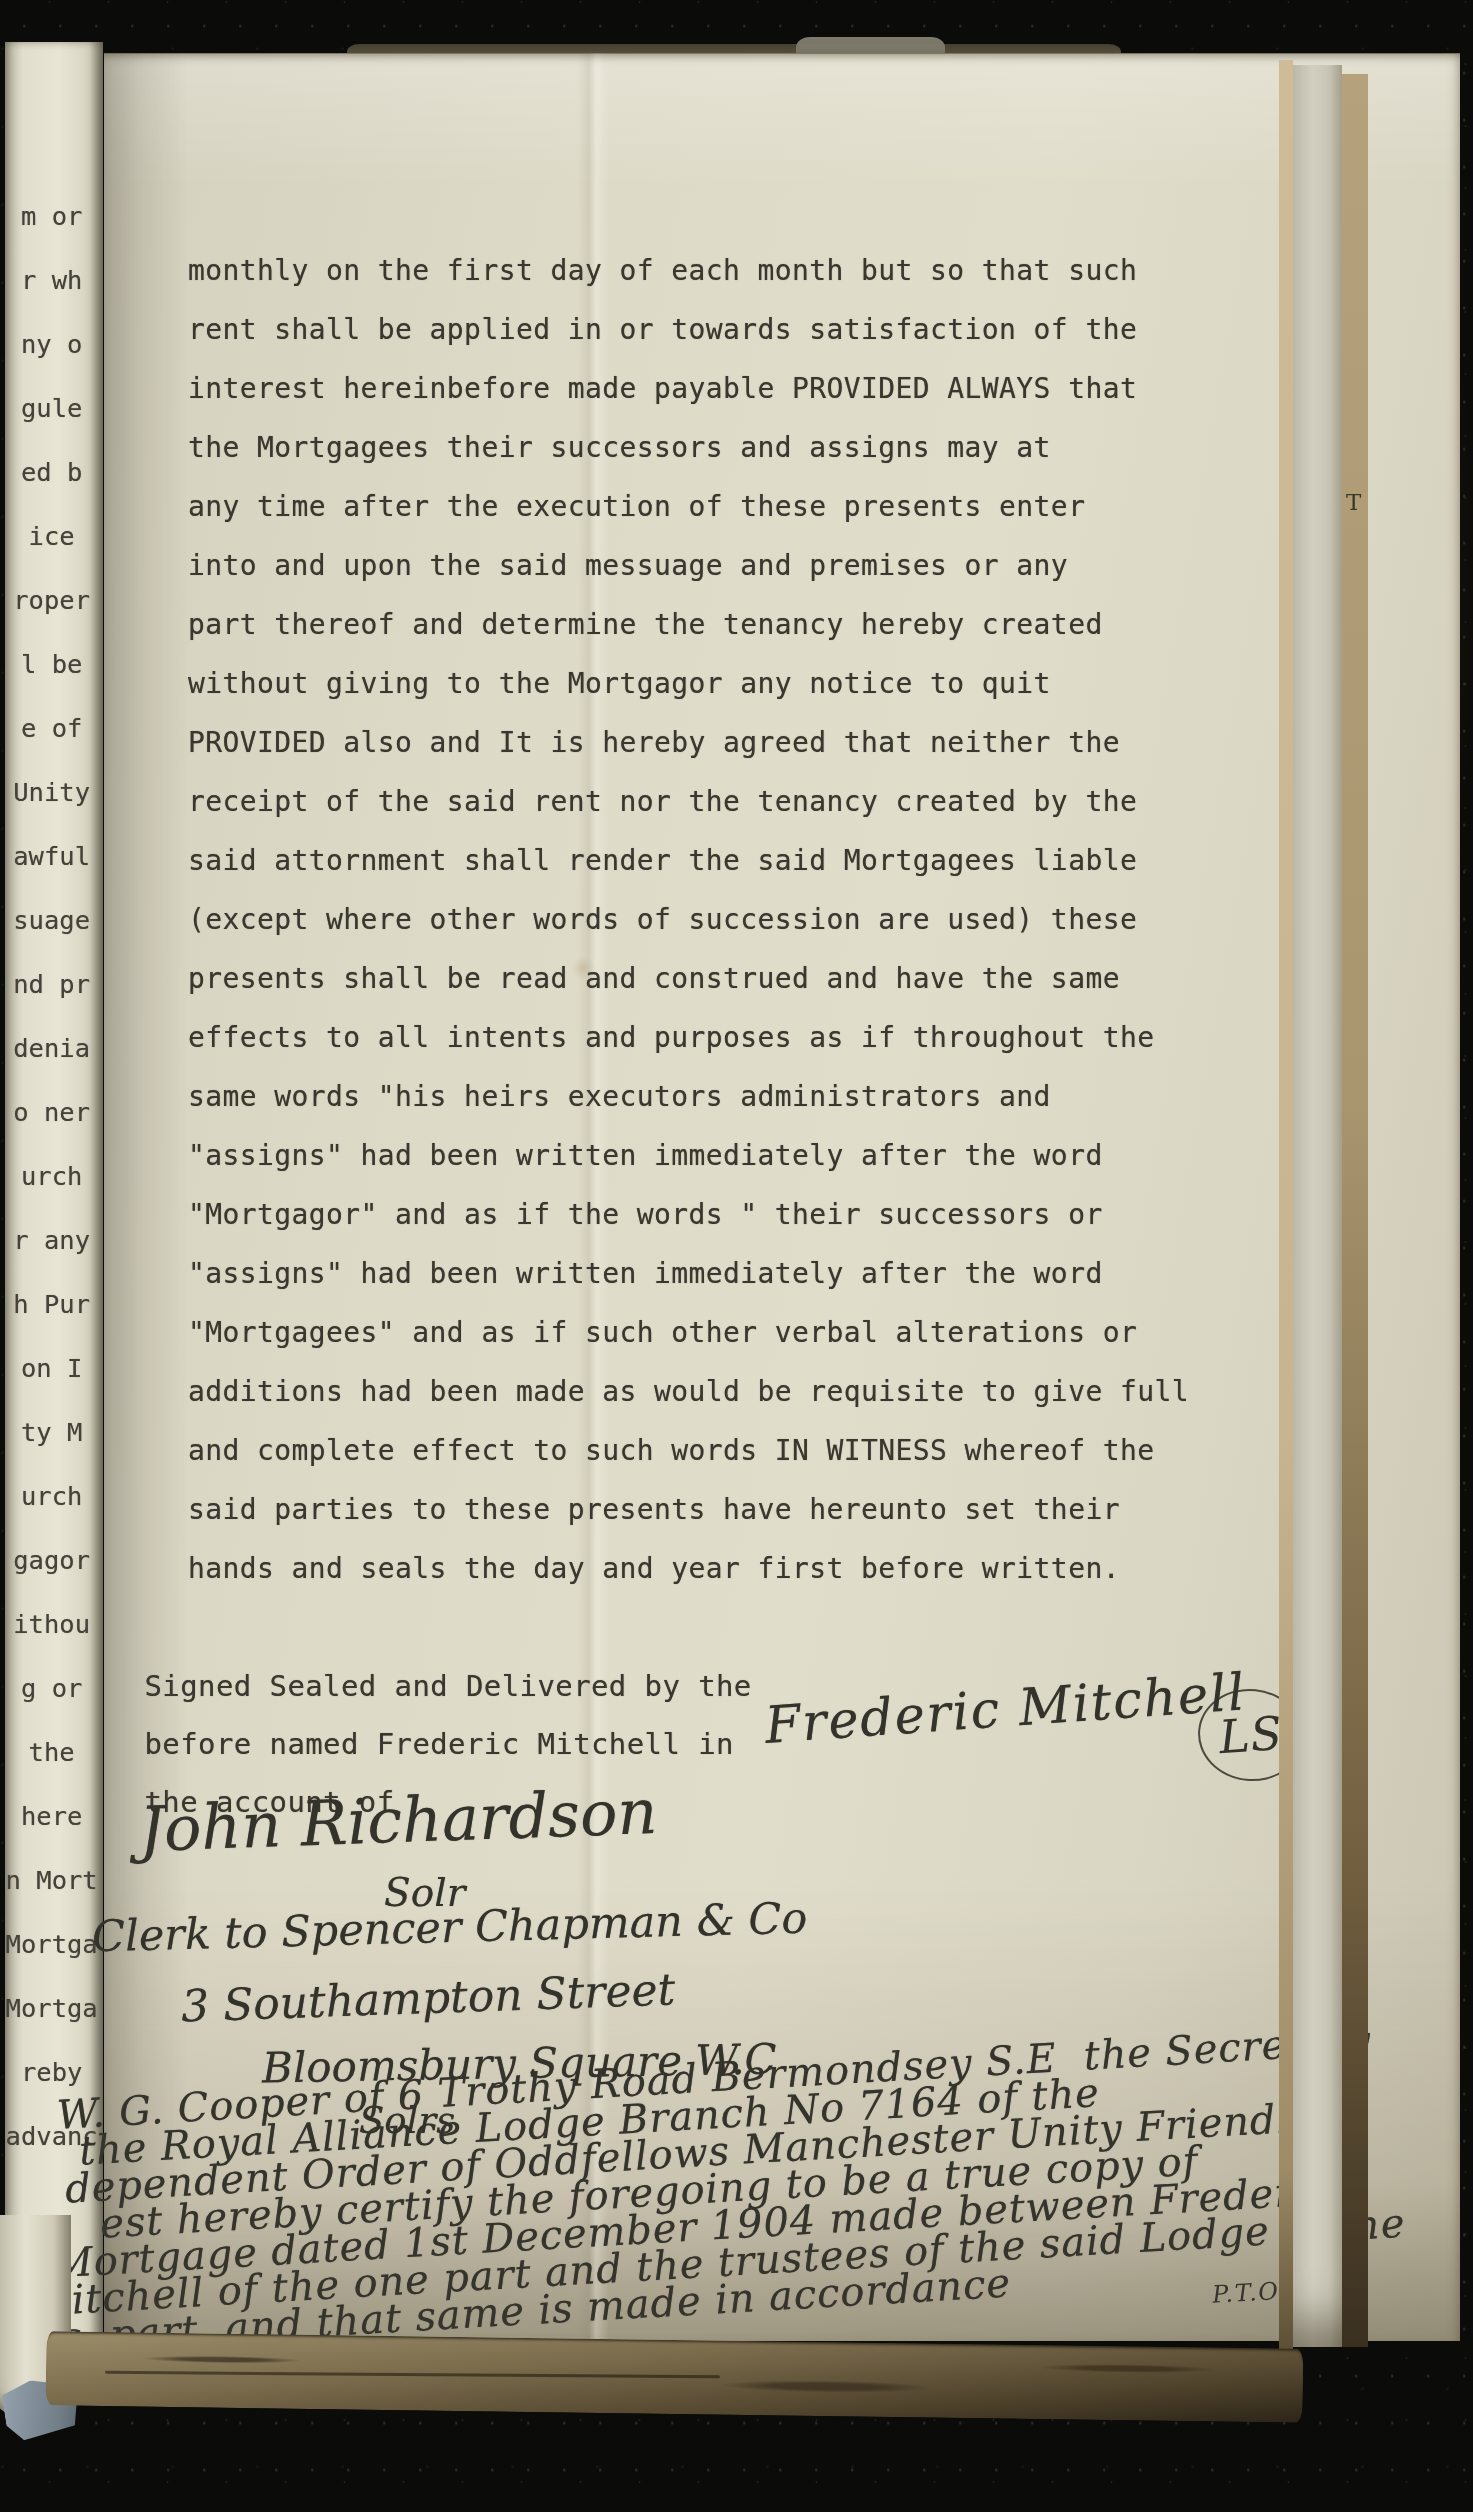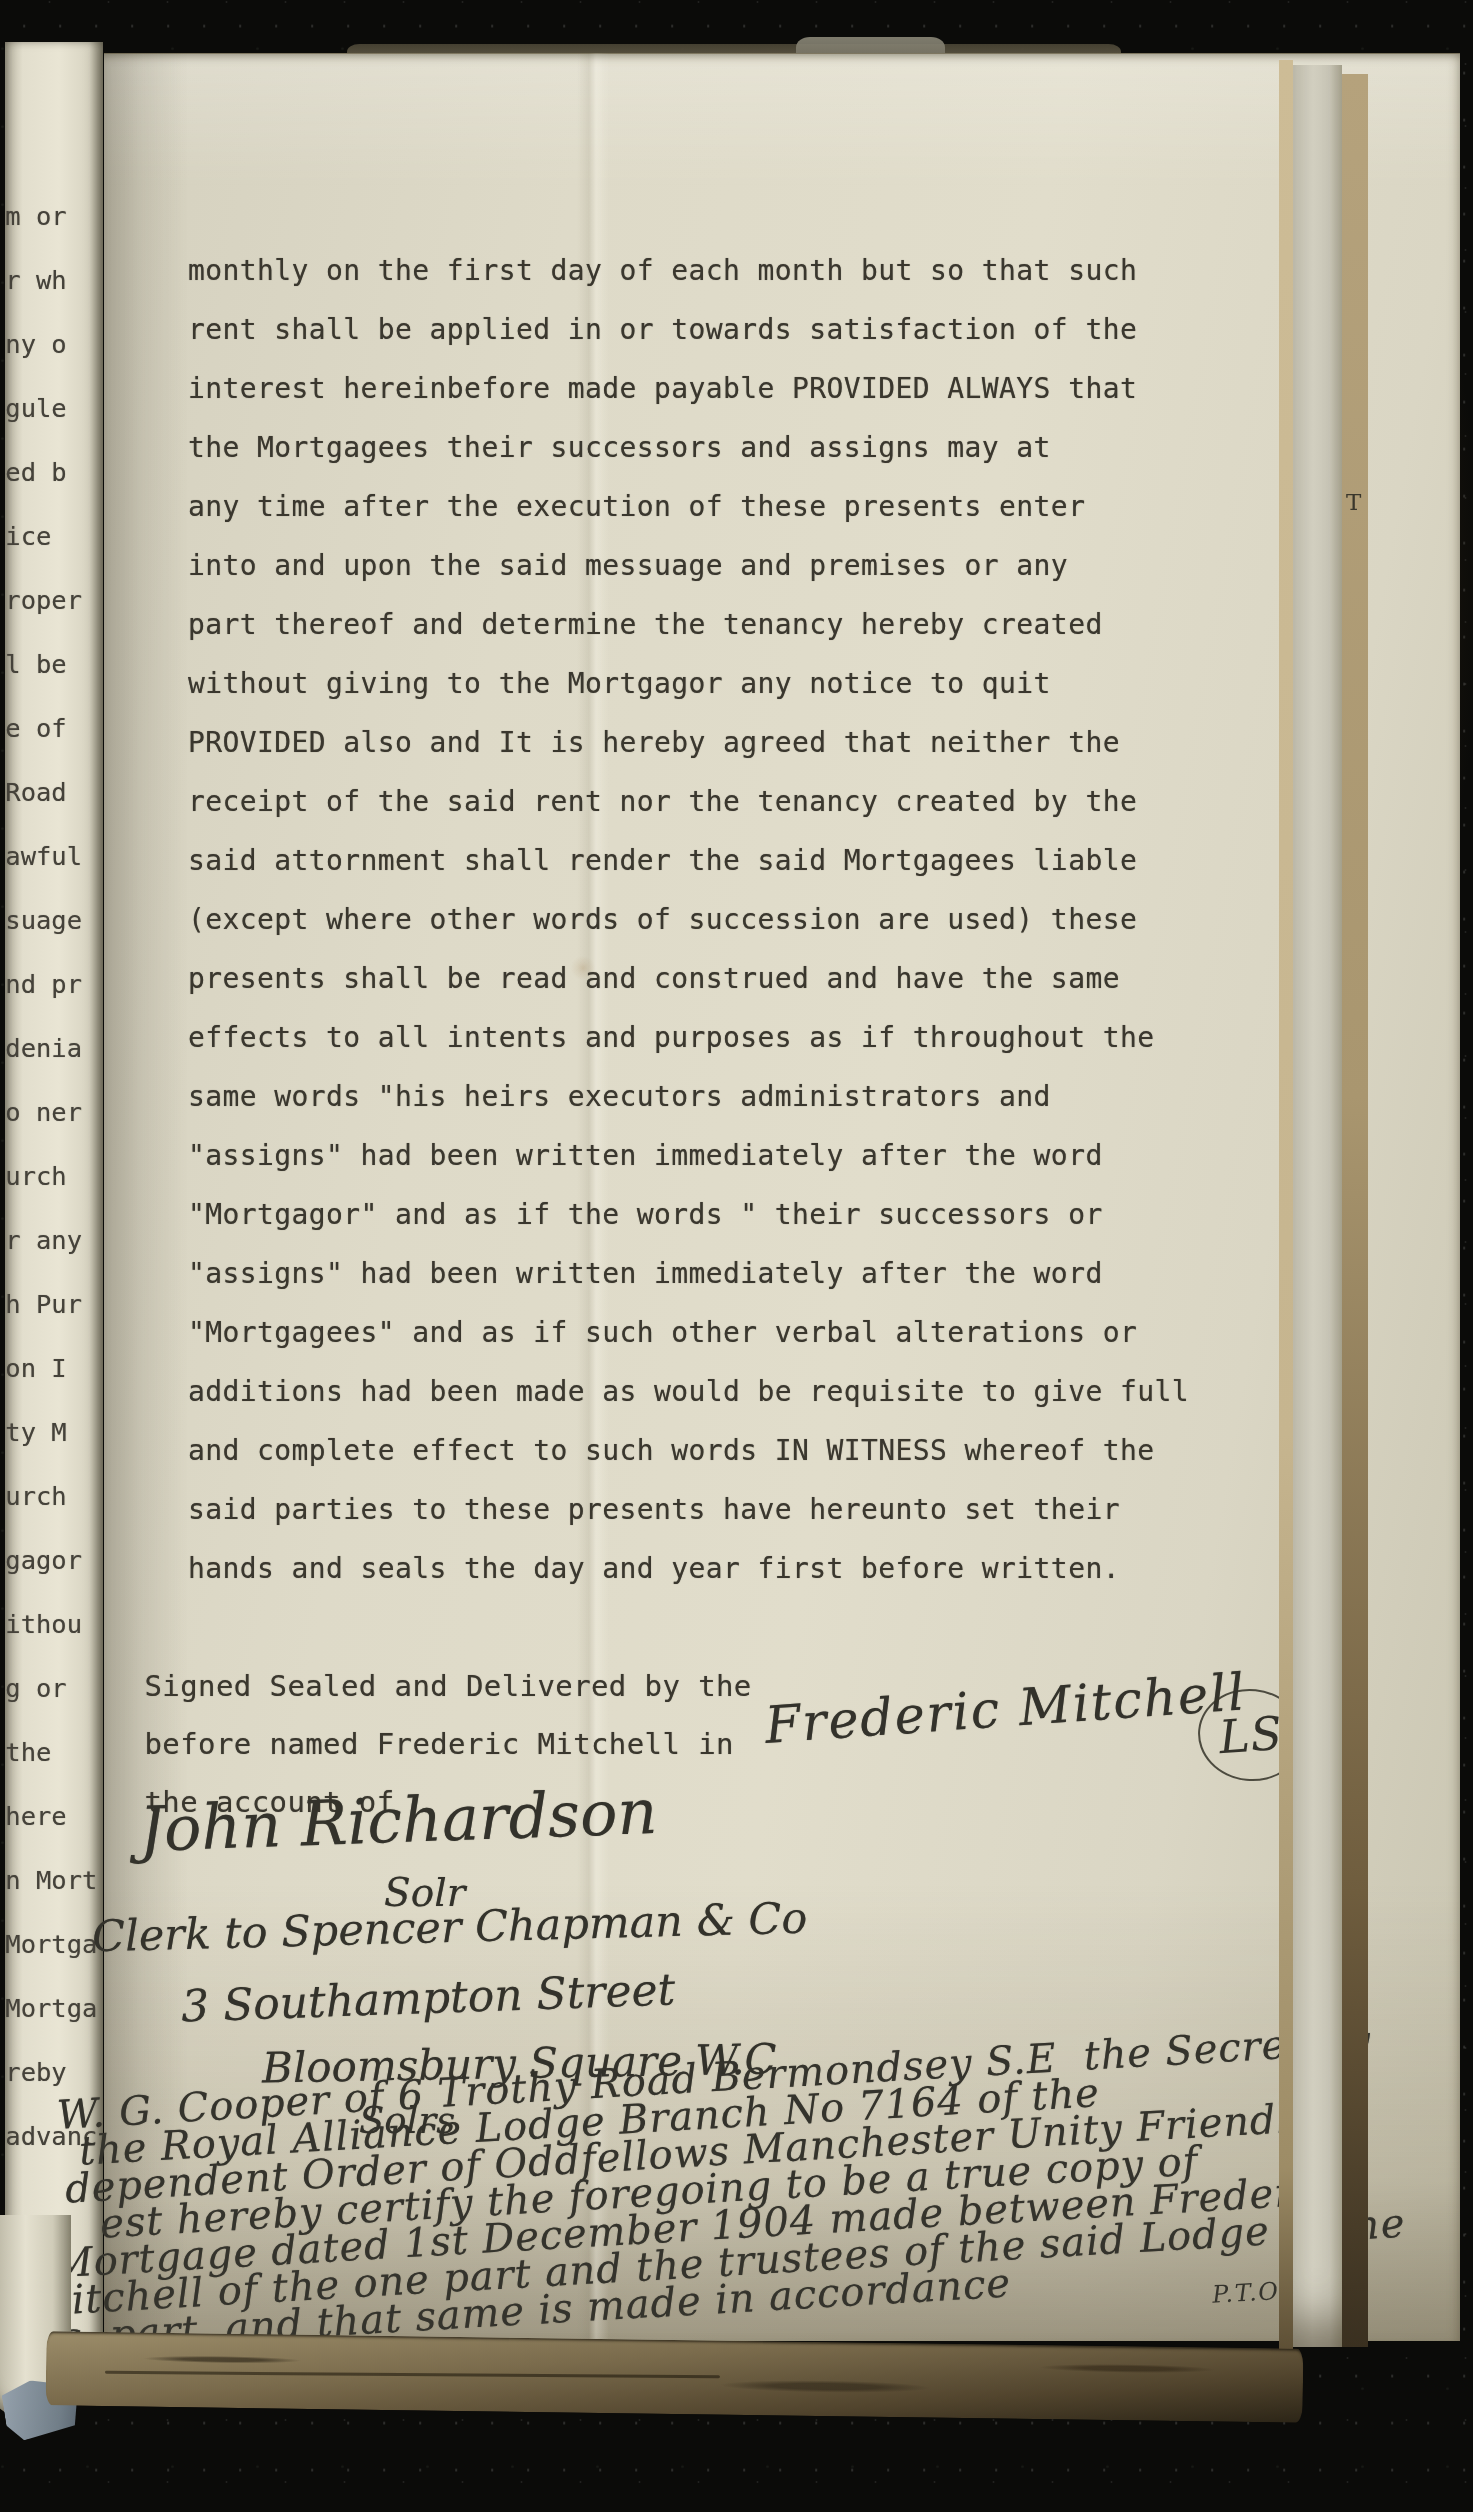--- a/index.html
+++ b/index.html
@@ -29,21 +29,21 @@
   .torn-corner{left:1097px;top:63px;width:121px;height:86px;
     background:linear-gradient(120deg,#efecdf,#d9d6c6);
     clip-path:polygon(2% 28%,50% 0,100% 30%,94% 92%,40% 100%,8% 86%);
     transform:rotate(5deg);box-shadow:0 2.6px 5.3px rgba(0,0,0,.5);}
 
   
   .left-strip{left:5.3px;top:42px;width:98px;height:2312px;
     background:linear-gradient(90deg,#b4b09d 0,#e2decd 17.6px,#e9e5d4 55%,#d8d4c2 86%,#a39f8b 100%);
     box-shadow:inset -10.5px 0 14px -6.2px rgba(42,38,26,.6), inset 4.4px 0 8px -2.6px rgba(30,28,20,.45);}
   .frags{position:absolute;left:0;right:5.3px;top:142px;}
-  .frag{height:64px;line-height:64px;text-align:left;white-space:pre;
+  .frag{height:64px;line-height:64px;text-align:center;white-space:pre;
     font-family:"DejaVu Sans Mono","Liberation Mono",monospace;
     font-size:25.5px;color:#45423a;text-shadow:0 0 0.9px rgba(66,62,52,.5);}
 
   
   .page{left:104px;top:53px;width:1356px;height:2287px;
     border-top:0.9px solid rgba(100,92,70,.55);
     background:
       radial-gradient(circle at 479px 914px, rgba(150,110,58,.22) 0, rgba(150,110,58,.10) 5.3px, transparent 12.3px),
       linear-gradient(90deg, rgba(58,52,38,.30) 0, rgba(58,52,38,.12) 37px, transparent 84px),
       linear-gradient(90deg, transparent 473px, rgba(112,104,82,.12) 485px, rgba(252,250,240,.30) 492px, transparent 505px),
@@ -146,21 +146,21 @@
       <div class="frag">ed b</div>
 
       <div class="frag">ice</div>
 
       <div class="frag">roper</div>
 
       <div class="frag">l be</div>
 
       <div class="frag">e of</div>
 
-      <div class="frag">Road</div>
+      <div class="frag">Unity</div>
 
       <div class="frag">awful</div>
 
       <div class="frag">suage</div>
 
       <div class="frag">nd pr</div>
 
       <div class="frag">denia</div>
 
       <div class="frag">o ner</div>

